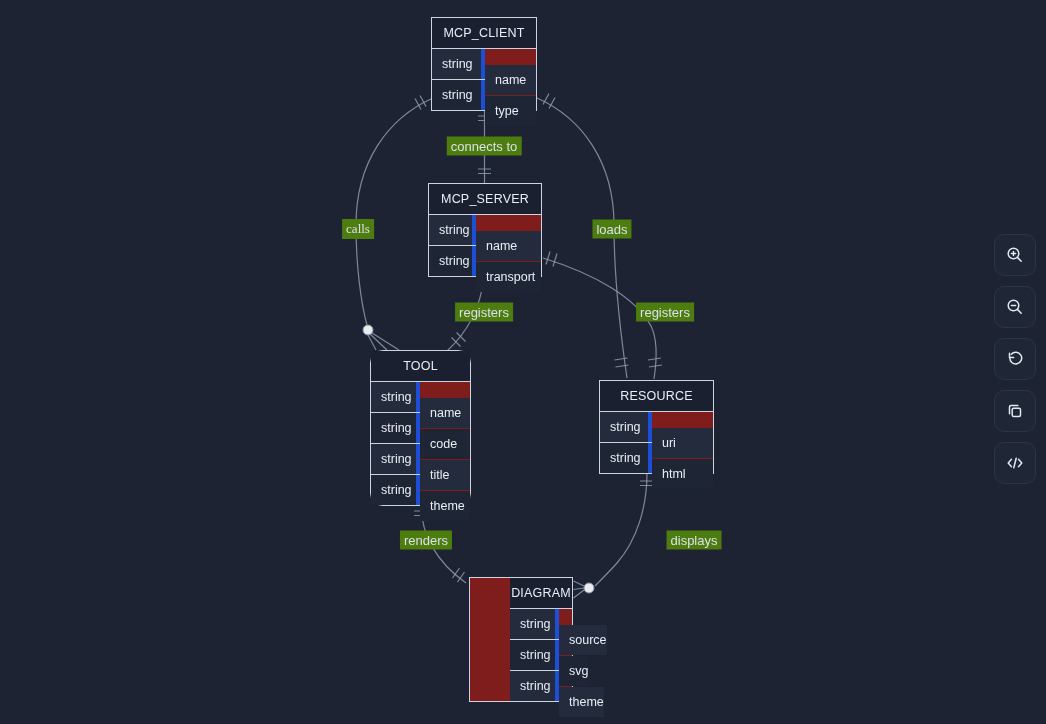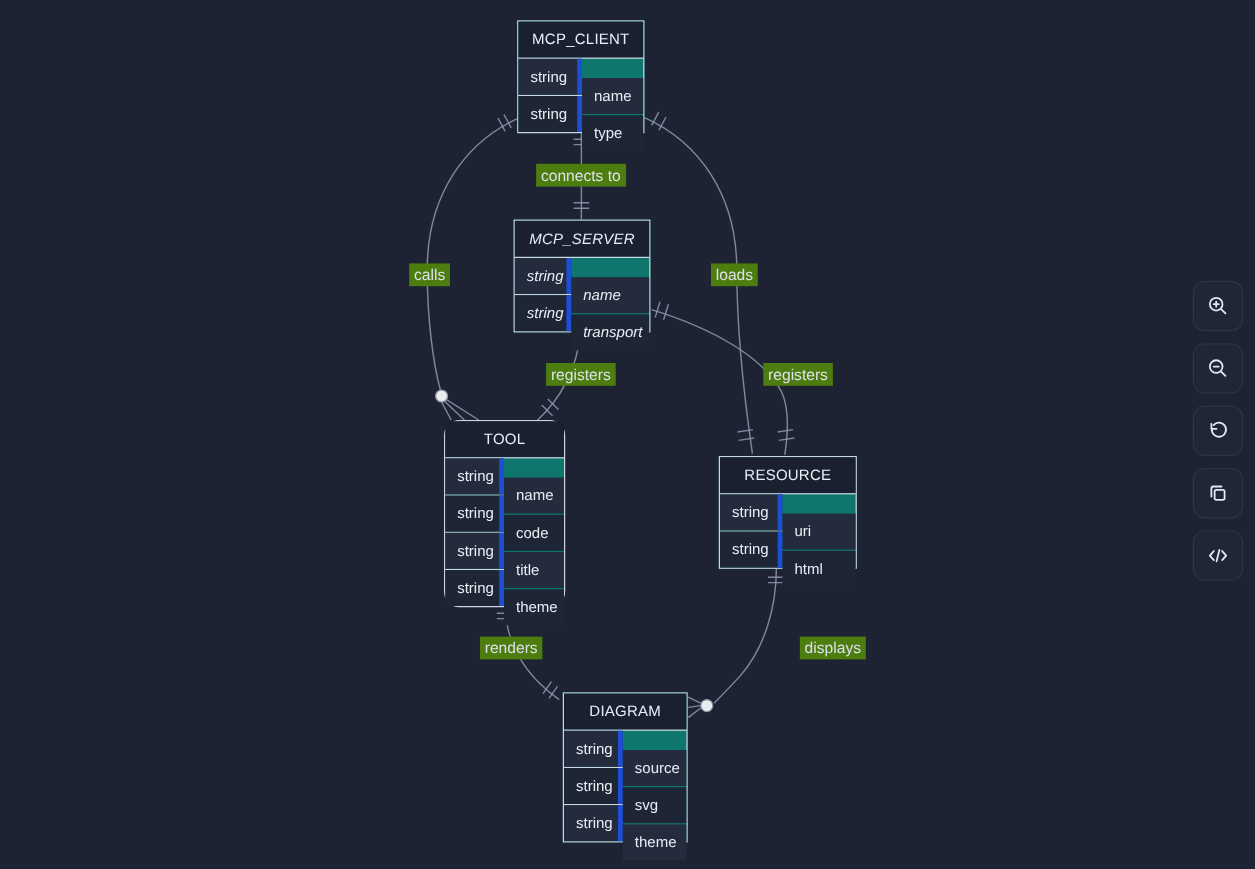--- a/index.html
+++ b/index.html
@@ -11,21 +11,21 @@
     position:relative;
   }
   .canvas { position:absolute; inset:0; }
   svg.rel-layer { position:absolute; left:0; top:0; width:1046px; height:724px; }
   svg.rel-layer path { fill:none; stroke:#8e9aae; stroke-width:1.2; opacity:0.85; }
   svg.rel-layer circle { fill:#f5f7fa; stroke:#8e9aae; stroke-width:1; opacity:0.95; }
 
   .entity {
     position:absolute;
     border:1px solid #ccd4e0;
-    background:#0f766e;
+    background:#7f1d1d;
     font-size:12.5px;
     color:#e9edf4;
   }
   .entity-title {
     height:30px;
     display:flex; align-items:center; justify-content:center;
     background:#1a2030;
     letter-spacing:0.2px;
   }
   .attr-row { display:flex; height:31px; border-top:1px solid #ccd4e0; }
@@ -117,21 +117,21 @@
     <div class="attr-row odd">
       <div class="cell cell-type" style="width:53px;">string</div>
       <div class="cell cell-name">name</div>
     </div>
     <div class="attr-row even">
       <div class="cell cell-type" style="width:53px;">string</div>
       <div class="cell cell-name">type</div>
     </div>
   </div>
 
-  <div class="entity" style="left:428px; top:183px; width:114px;font-style:italic;">
+  <div class="entity" style="left:428px; top:183px; width:114px;">
     <div class="entity-title">MCP_SERVER</div>
     <div class="attr-row odd">
       <div class="cell cell-type" style="width:47px;">string</div>
       <div class="cell cell-name">name</div>
     </div>
     <div class="attr-row even">
       <div class="cell cell-type" style="width:47px;">string</div>
       <div class="cell cell-name">transport</div>
     </div>
   </div>
@@ -161,38 +161,38 @@
     <div class="attr-row odd">
       <div class="cell cell-type" style="width:52px;">string</div>
       <div class="cell cell-name">uri</div>
     </div>
     <div class="attr-row even">
       <div class="cell cell-type" style="width:52px;">string</div>
       <div class="cell cell-name">html</div>
     </div>
   </div>
 
-  <div class="entity" style="left:469px; top:577px; width:104px;">
+  <div class="entity" style="left:469px; top:577px; width:104px;padding-left:40px;">
     <div class="entity-title">DIAGRAM</div>
     <div class="attr-row odd">
       <div class="cell cell-type" style="width:49px;">string</div>
       <div class="cell cell-name">source</div>
     </div>
     <div class="attr-row even">
       <div class="cell cell-type" style="width:49px;">string</div>
       <div class="cell cell-name">svg</div>
     </div>
     <div class="attr-row odd">
       <div class="cell cell-type" style="width:49px;">string</div>
       <div class="cell cell-name">theme</div>
     </div>
   </div>
 
   <div class="rel-label" style="left:484px; top:146px;">connects to</div>
-  <div class="rel-label" style="left:358px; top:229px;">calls</div>
+  <div class="rel-label" style="left:358px; top:229px;font-family:Liberation Serif, serif;">calls</div>
   <div class="rel-label" style="left:612px; top:229px;">loads</div>
   <div class="rel-label" style="left:484px; top:312px;">registers</div>
   <div class="rel-label" style="left:665px; top:312px;">registers</div>
   <div class="rel-label" style="left:426px; top:540px;">renders</div>
   <div class="rel-label" style="left:648px; top:540px;margin-left:46px;">displays</div>
 </div>
 
 <div class="toolbar">
   <button class="tool-btn">
     <svg width="20" height="20" viewBox="0 0 20 20">

